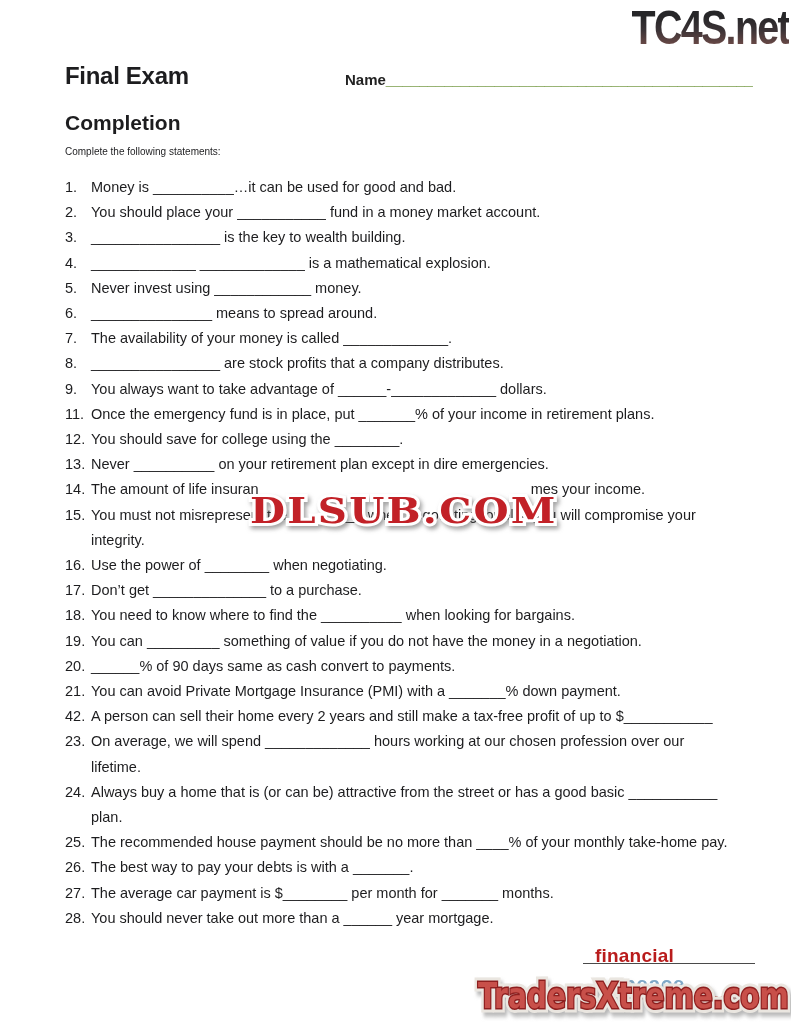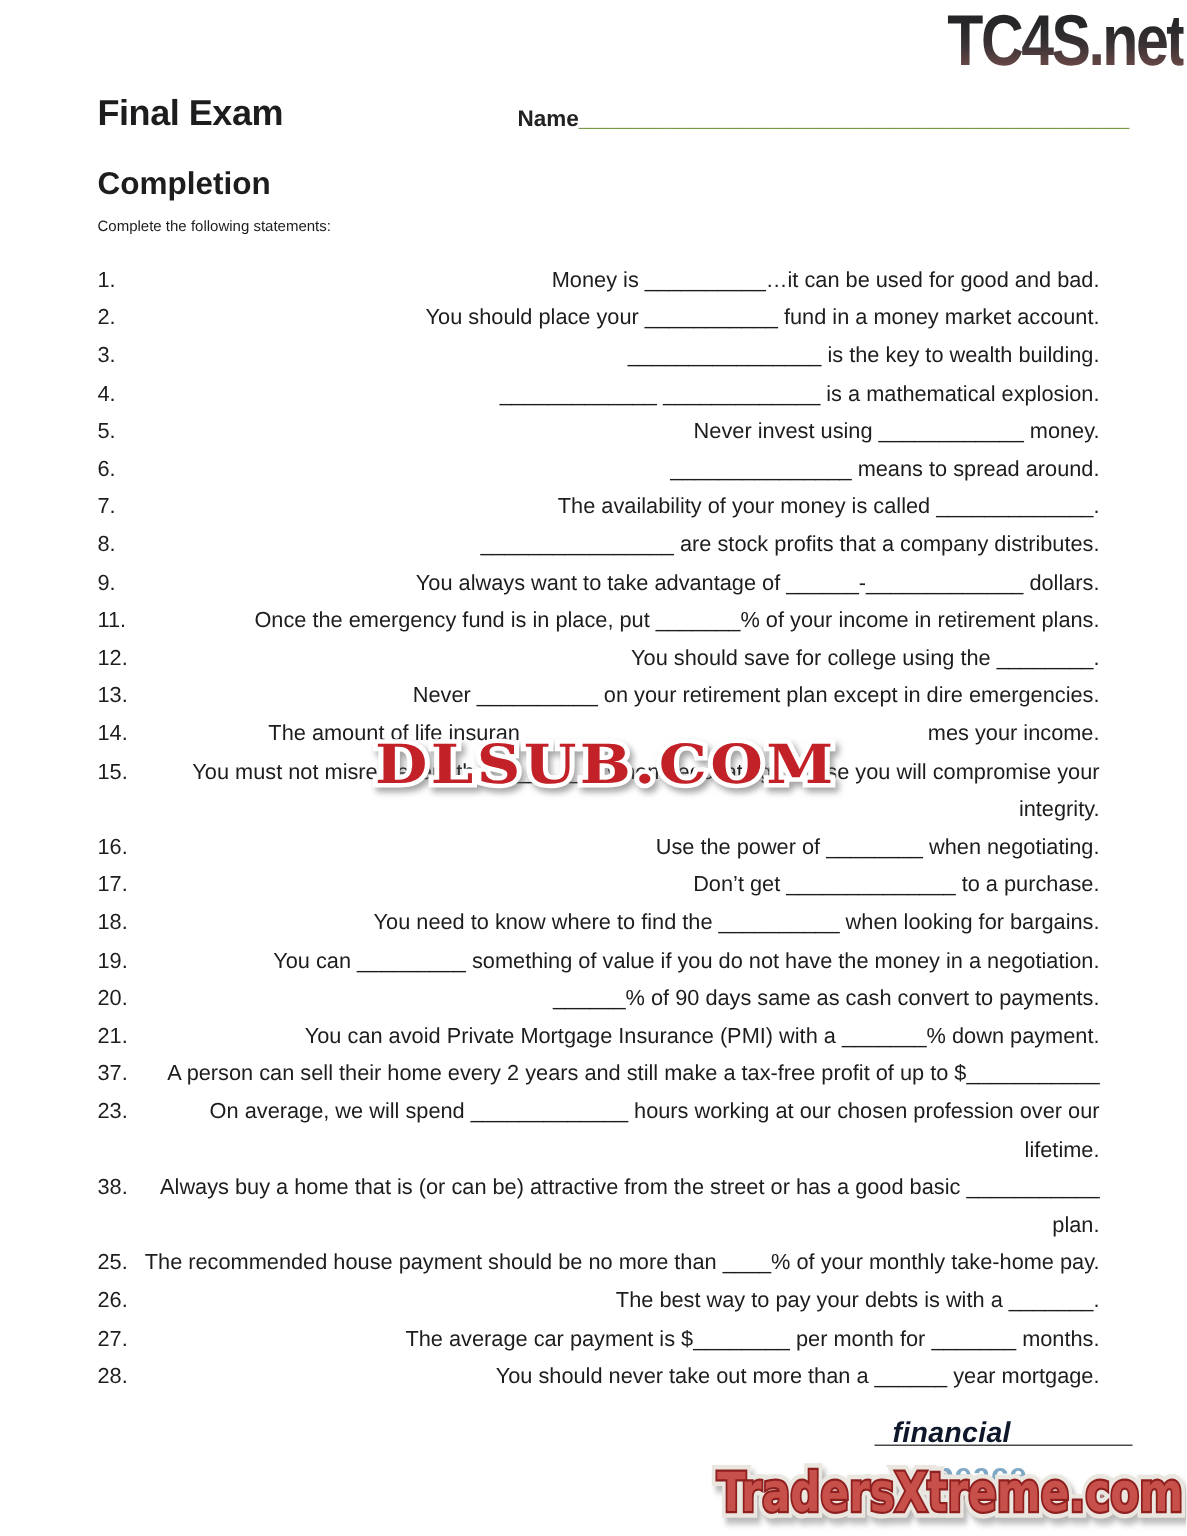--- a/index.html
+++ b/index.html
@@ -37,39 +37,39 @@
   .name-line { font-weight:bold; color:#4d7c0f; letter-spacing:0; }
 
   
   .completion { position:absolute; left:65px; top:111px; font-size:21px; font-weight:bold; }
   .instructions { position:absolute; left:65px; top:146px; font-size:10px; font-weight:normal; }
 
   
   .questions { position:absolute; left:65px; top:175px; width:668px; }
   .q { display:flex; font-size:14.5px; line-height:25.2px; color:#1d1d1f; }
   .q-num { flex:0 0 26px; }
-  .q-text { flex:1 1 auto;text-align:right; }
+  .q-text { flex:1 1 auto; }
   .wm-gap { display:inline-block; width:272px; }
 
   
   .dlsub {
     position:absolute; left:250px; top:489px; z-index:6;
     font-family:"DejaVu Serif", serif; font-weight:bold;
     font-size:36px; letter-spacing:2px; white-space:nowrap;
     color:#c22127;
     -webkit-text-stroke:6px #ffffff;
     paint-order:stroke fill;
     transform:scaleX(1.12); transform-origin:left center;
     filter:drop-shadow(2px 3px 2px rgba(90,90,90,0.55));
   }
 
   
   .fp-logo { position:absolute; left:583px; top:947px; width:172px; z-index:2; }
   .fp-rule { position:absolute; left:0; top:16px; width:172px; border-top:1.5px solid #4a4a4a; }
-  .fp-line1 { position:relative; color:#0f172a; font-weight:bold; font-size:19px; line-height:17px; margin-left:12px; letter-spacing:0.2px;font-style:italic; }
+  .fp-line1 { position:relative; color:#b91c1c; font-weight:bold; font-size:19px; line-height:17px; margin-left:12px; letter-spacing:0.2px; }
   .fp-line2 { position:relative; color:#7fa8c7; font-weight:bold; font-size:21px; line-height:17px; margin-left:40px; margin-top:11px; letter-spacing:0.5px; }
   .fp-tagline { position:relative; color:#c23b2e; font-size:7px; font-weight:bold; letter-spacing:2px; margin-left:50px; margin-top:2px; font-family:"DejaVu Sans Mono", monospace; white-space:nowrap; }
 
   
   .tx-banner { position:absolute; left:478px; top:975px; z-index:5; white-space:nowrap; }
   .tx-layer {
     font-family:"DejaVu Sans", sans-serif; font-weight:bold;
     font-size:36px; white-space:nowrap;
     transform:scaleX(0.78); transform-origin:left top;
   }
@@ -196,31 +196,31 @@
       <span class="q-num">20.</span>
       <span class="q-text">______% of 90 days same as cash convert to payments.</span>
     </div>
 
     <div class="q">
       <span class="q-num">21.</span>
       <span class="q-text">You can avoid Private Mortgage Insurance (PMI) with a _______% down payment.</span>
     </div>
 
     <div class="q">
-      <span class="q-num">37.</span>
+      <span class="q-num">42.</span>
       <span class="q-text">A person can sell their home every 2 years and still make a tax-free profit of up to $___________</span>
     </div>
 
     <div class="q">
       <span class="q-num">23.</span>
       <span class="q-text">On average, we will spend _____________ hours working at our chosen profession over our lifetime.</span>
     </div>
 
     <div class="q">
-      <span class="q-num">38.</span>
+      <span class="q-num">24.</span>
       <span class="q-text">Always buy a home that is (or can be) attractive from the street or has a good basic ___________ plan.</span>
     </div>
 
     <div class="q">
       <span class="q-num">25.</span>
       <span class="q-text">The recommended house payment should be no more than ____% of your monthly take-home pay.</span>
     </div>
 
     <div class="q">
       <span class="q-num">26.</span>

